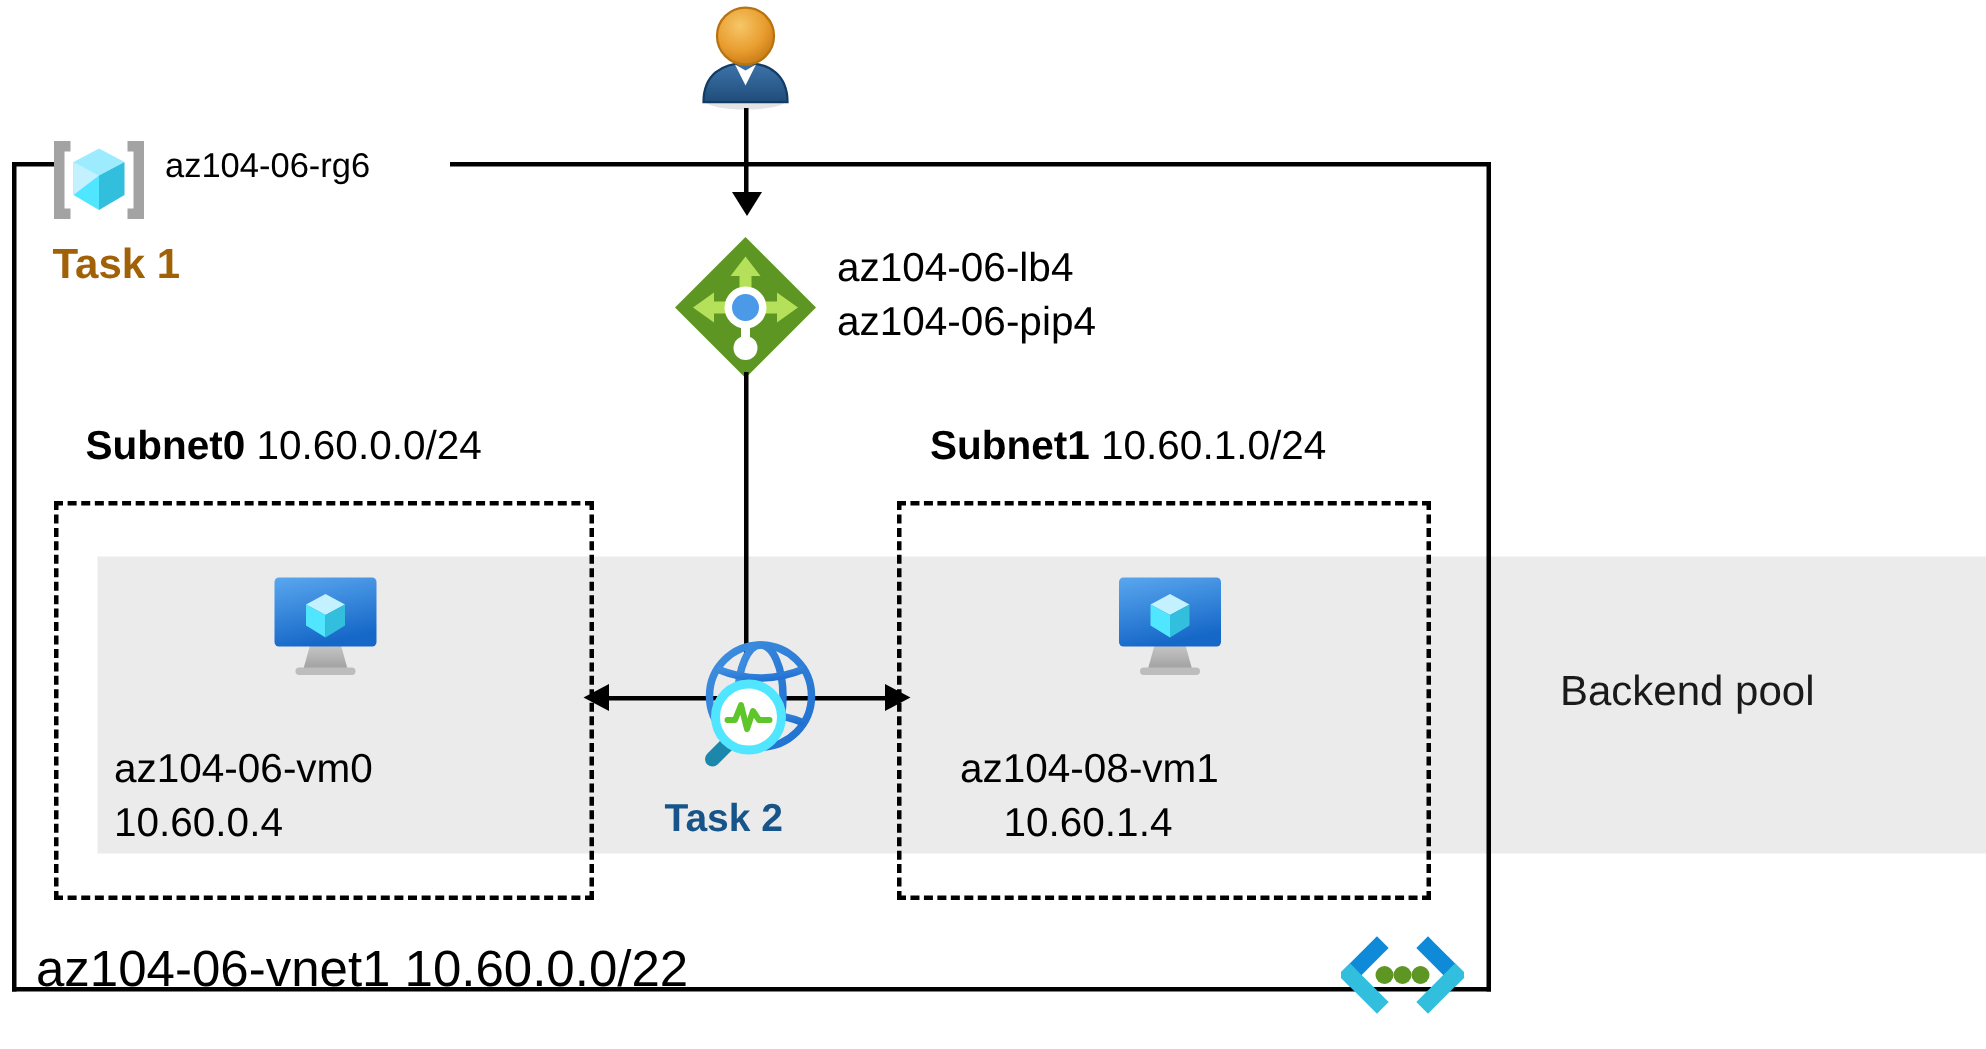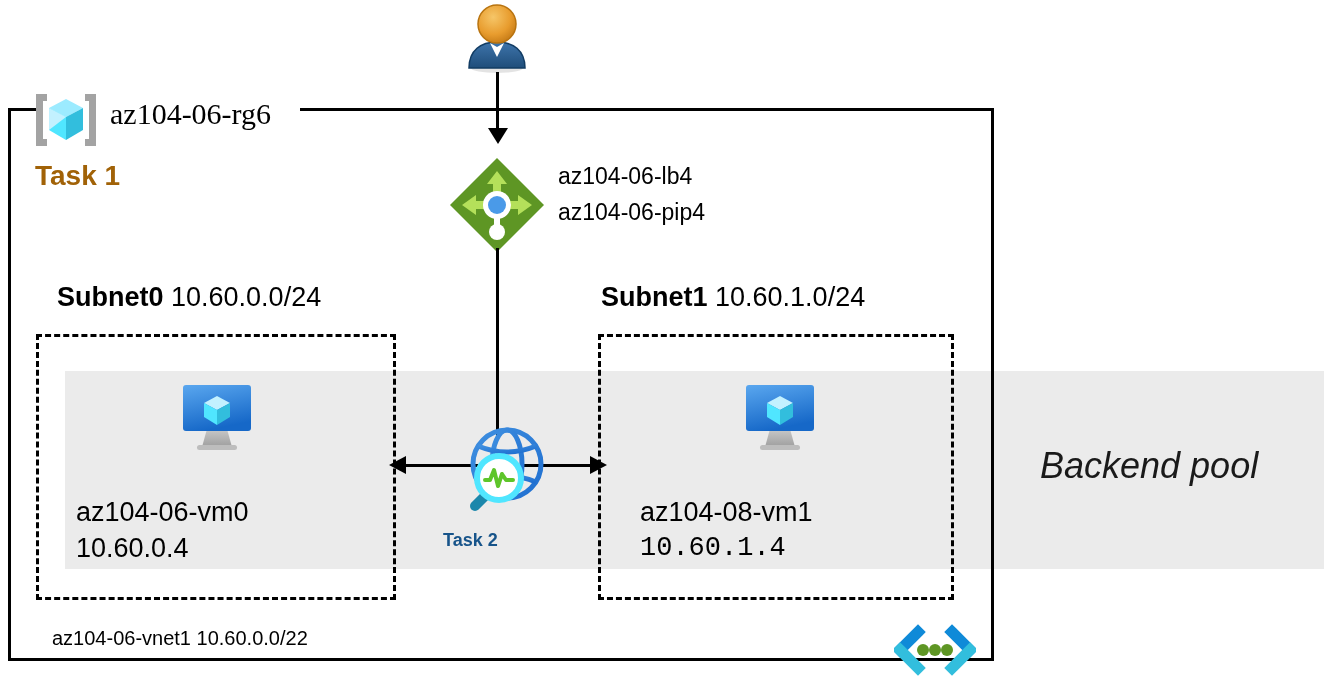--- a/index.html
+++ b/index.html
@@ -24,24 +24,23 @@
   .backend-band {
     left: 65px;
     top: 371px;
     width: 1259px;
     height: 198px;
     background: #ebebeb;
   }
   .backend-label {
     left: 1040px;
     top: 445px;
-    font-size: 36px;
+    font-size: 28px;
     color: #1a1a1a;
     white-space: nowrap;
-    font-style: italic;
   }
 
   
   .rg-left {
     left: 8px; top: 108px;
     width: 3px; height: 553px;
     background: #000;
   }
   .rg-right {
     left: 991px; top: 108px;
@@ -64,34 +63,33 @@
     background: #000;
   }
 
   
   .rg-icon {
     left: 33px; top: 92px;
     width: 66px; height: 56px;
   }
   .rg-label {
     left: 110px; top: 97px;
-    font-size: 30px;
-    white-space: nowrap;
-    font-family: Liberation Serif, serif;
+    font-size: 23px;
+    white-space: nowrap;
   }
   .task1-label {
     left: 35px; top: 160px;
     font-size: 28px;
     font-weight: bold;
     color: #a16207;
     white-space: nowrap;
   }
   .task2-label {
     left: 443px; top: 530px;
-    font-size: 18px;
+    font-size: 26px;
     font-weight: bold;
     color: #17548a;
     white-space: nowrap;
   }
 
   
   .user-icon { left: 461px; top: 2px; width: 72px; height: 72px; }
 
   
   .arrow-user-lb-line {
@@ -104,26 +102,26 @@
     width: 0; height: 0;
     border-left: 10px solid transparent;
     border-right: 10px solid transparent;
     border-top: 16px solid #000;
   }
 
   
   .lb-icon { left: 447px; top: 155px; width: 100px; height: 100px; }
   .lb-label-1 {
     left: 558px; top: 163px;
-    font-size: 23px;
+    font-size: 27px;
     white-space: nowrap;
   }
   .lb-label-2 {
     left: 558px; top: 199px;
-    font-size: 23px;
+    font-size: 27px;
     white-space: nowrap;
   }
 
   
   .lb-watcher-line {
     left: 496px; top: 248px;
     width: 3px; height: 190px;
     background: #000;
   }
 
@@ -134,35 +132,35 @@
   }
   .subnet0-box { left: 36px; top: 334px; width: 360px; height: 266px; }
   .subnet1-box { left: 598px; top: 334px; width: 356px; height: 266px; }
 
   .subnet-title {
     font-size: 27px;
     white-space: nowrap;
   }
   .subnet-title b { font-weight: bold; }
   .subnet0-title { left: 57px; top: 282px; text-align: center; }
-  .subnet1-title { left: 601px; top: 282px; }
+  .subnet1-title { left: 620px; top: 282px; }
 
   
   .vm-icon { width: 80px; height: 72px; }
   .vm0-icon { left: 177px; top: 381px; }
   .vm1-icon { left: 740px; top: 381px; }
 
   .vm-label {
     font-size: 27px;
     white-space: nowrap;
   }
   .vm0-name { left: 76px; top: 497px; width: 280px; }
   .vm0-ip   { left: 76px; top: 533px; width: 280px; }
   .vm1-name { left: 640px; top: 497px; width: 280px; }
-  .vm1-ip   { left: 640px; top: 533px; width: 280px; font-family: Liberation Mono, monospace; }
+  .vm1-ip   { left: 669px; top: 533px; width: 280px; }
 
   
   .ns-arrow-line {
     left: 404px; top: 464px;
     width: 188px; height: 3px;
     background: #000;
   }
   .ns-arrow-head-left {
     left: 389px; top: 456px;
     width: 0; height: 0;
@@ -177,24 +175,23 @@
     border-bottom: 9px solid transparent;
     border-left: 17px solid #000;
   }
 
   
   .watcher-icon { left: 449px; top: 420px; width: 104px; height: 104px; }
 
   
   .vnet-label {
     left: 24px; top: 627px;
-    font-size: 20px;
+    font-size: 34px;
     white-space: nowrap;
     background: transparent;
-    margin-left: 28px;
   }
   .vnet-icon { left: 894px; top: 622px; width: 82px; height: 56px; }
 </style>
 </head>
 <body>
 
 <div id="canvas">
 
   <div class="abs backend-band"></div>
   <div class="abs backend-label">Backend pool</div>

